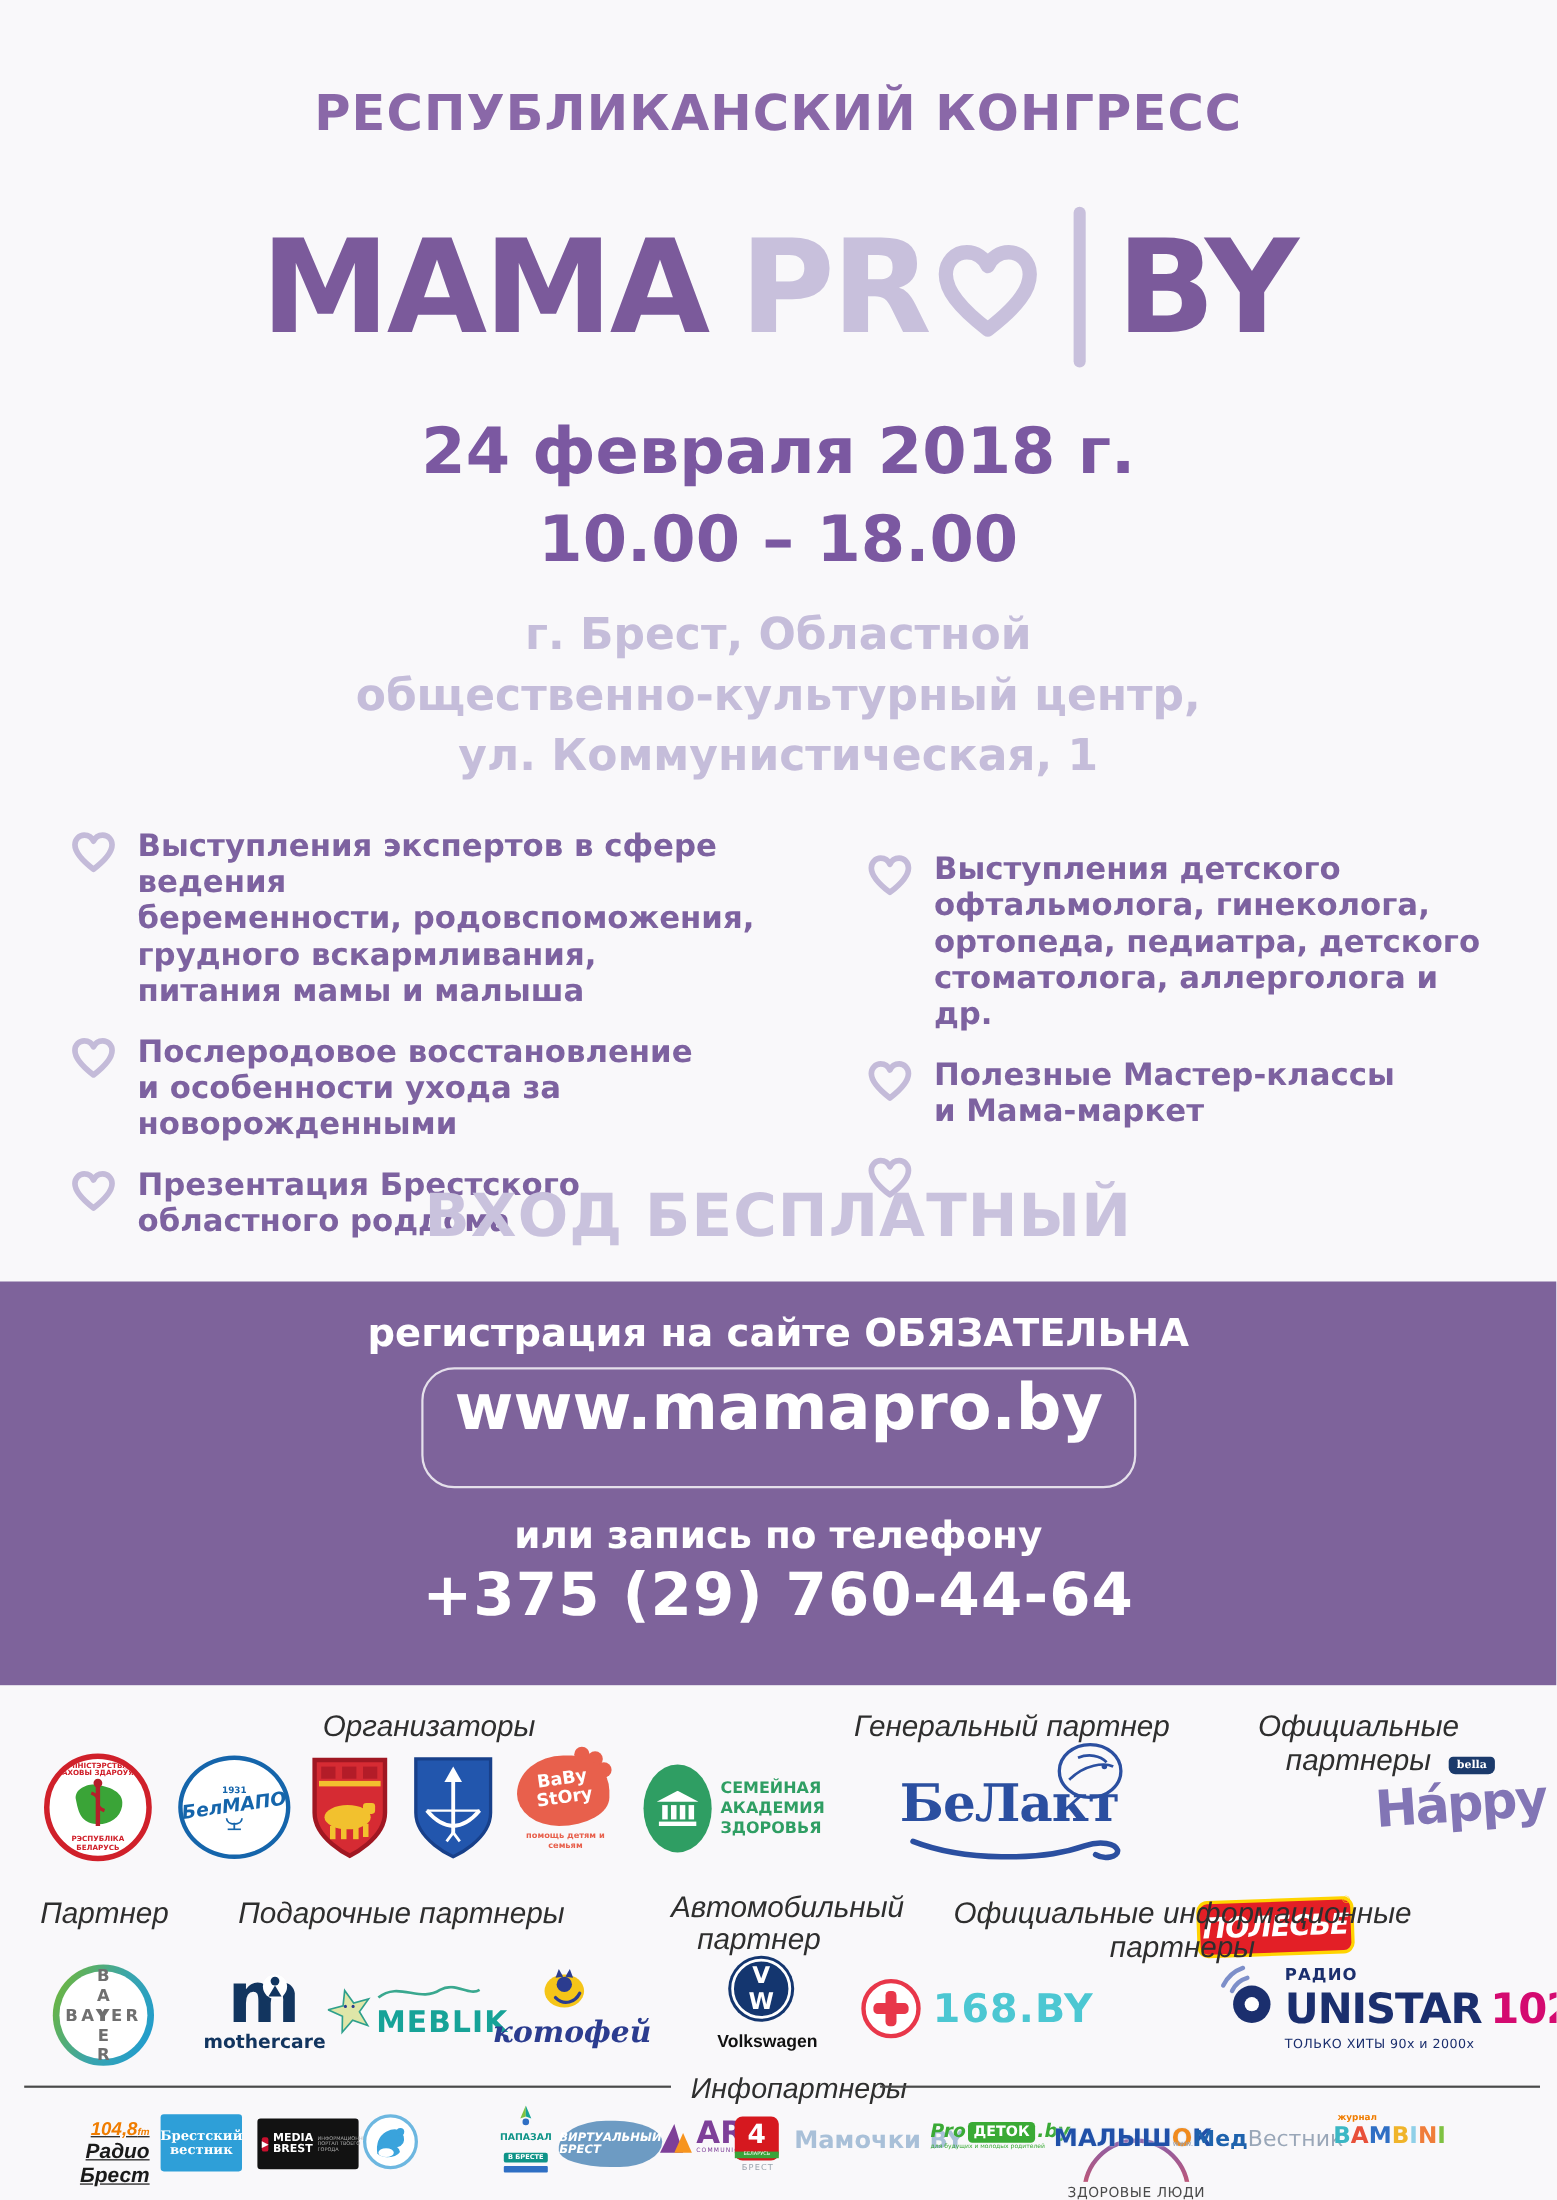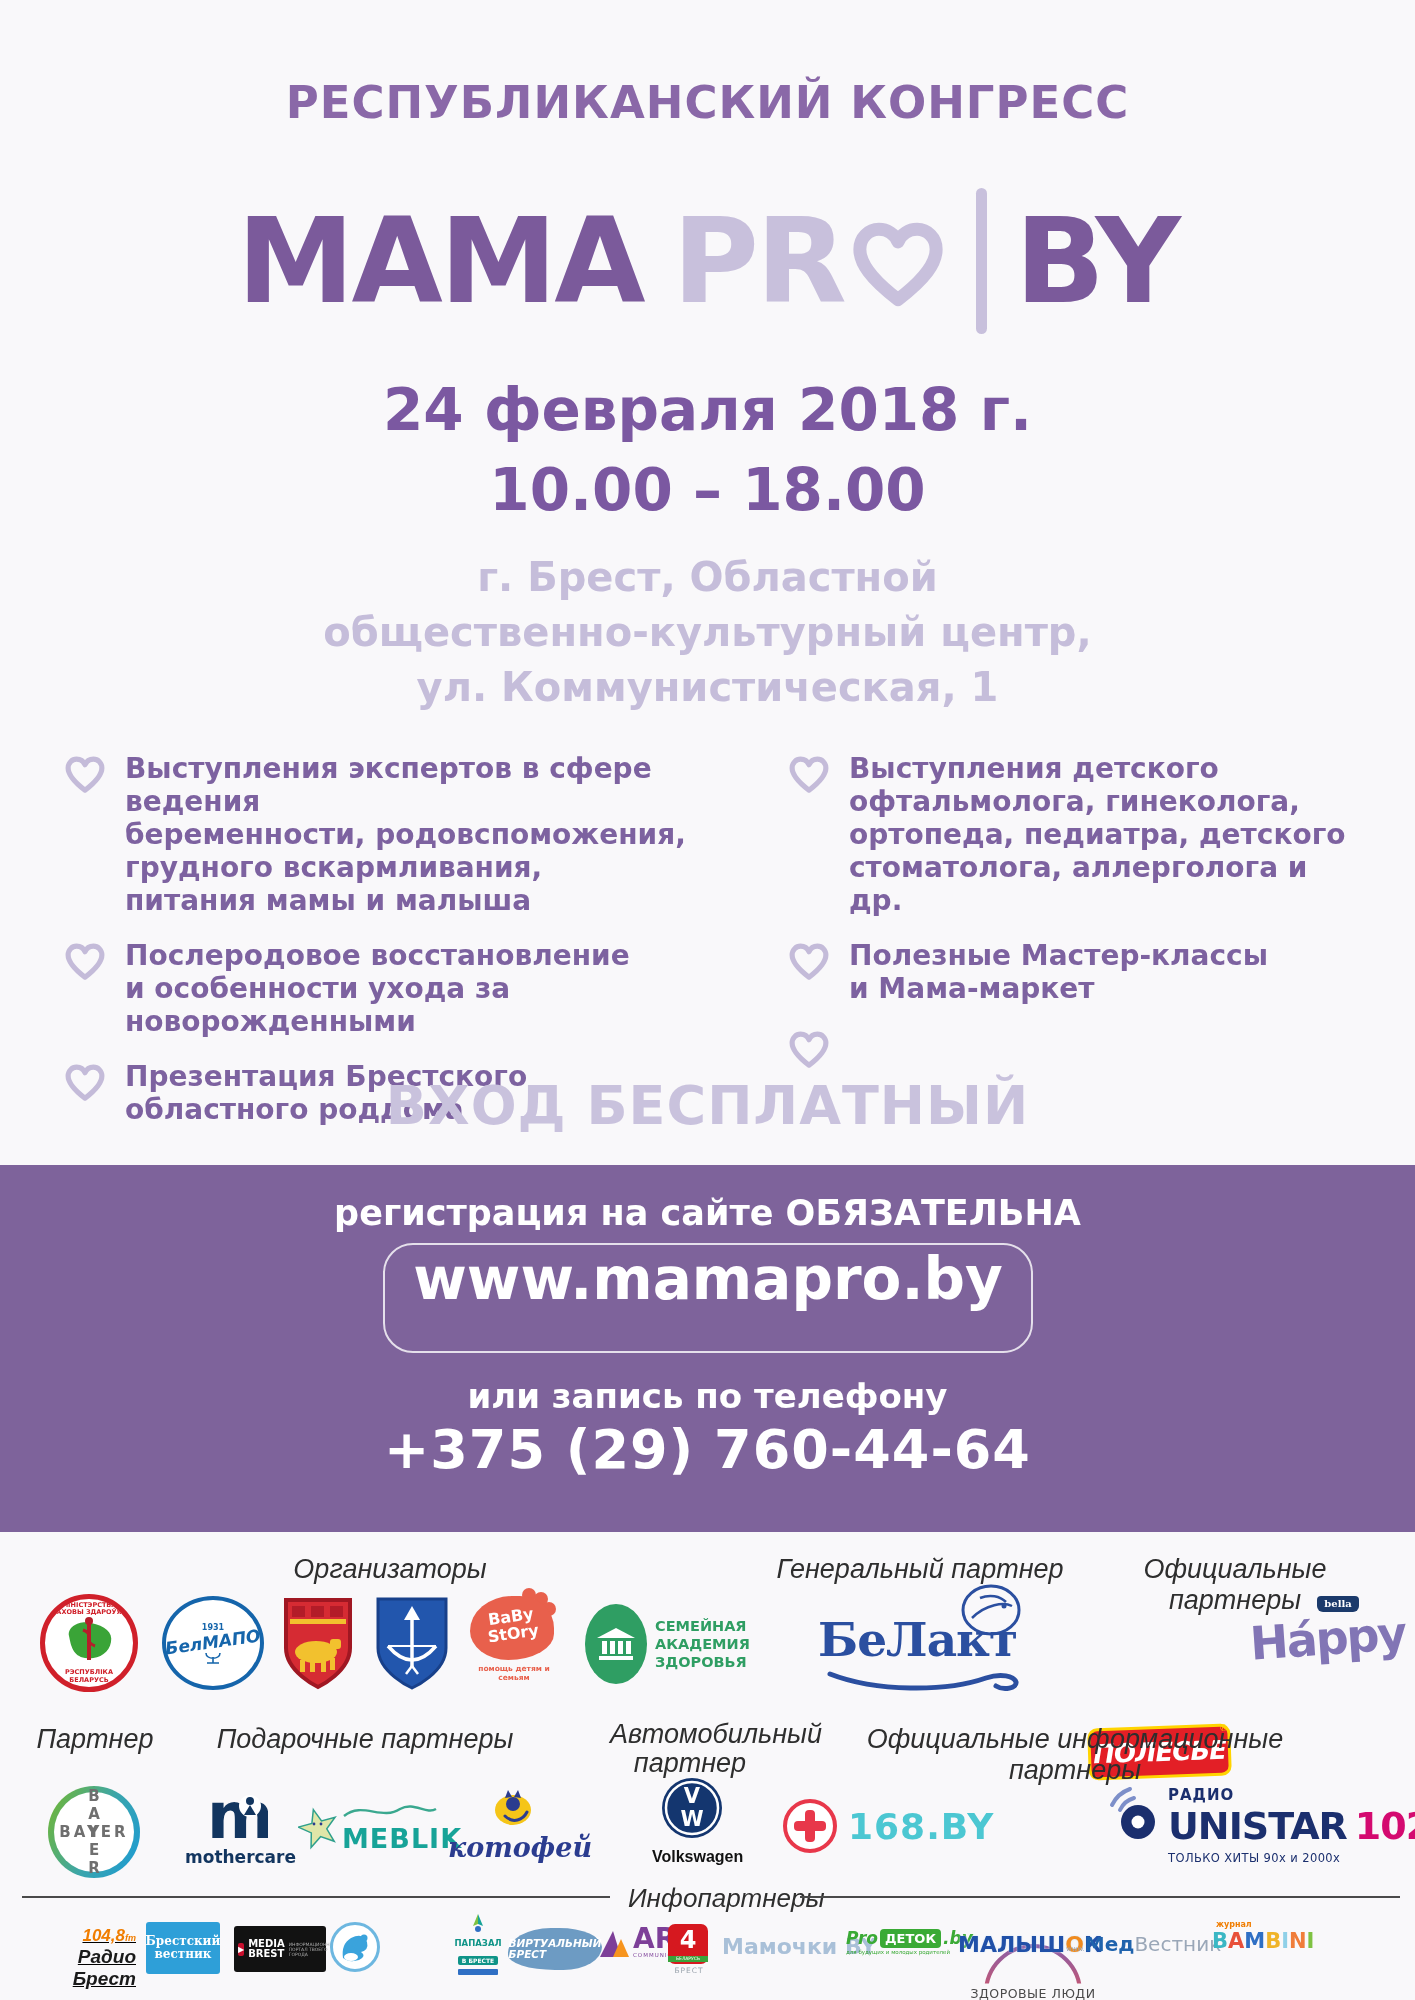--- a/index.html
+++ b/index.html
@@ -18,21 +18,21 @@
   .logo-light { color:#c8c0dc; }
   .logo-sep { width:11px; height:146px; background:#c8c0dc; border-radius:6px; margin:0 28px 0 22px; }
   .logo-heart { margin:6px 4px 0 2px; }
   .date-line { top:376px; font-size:58px; font-weight:bold; color:#7b58a1; }
   .time-line { top:456px; font-size:58px; font-weight:bold; color:#7b58a1; }
   .venue { top:550px; font-size:40px; font-weight:bold; color:#c5bdda; line-height:55px; }
 
   
   .feat-col { display:flex; flex-direction:column; gap:22px; }
   .feat-left  { left:62px;  top:752px; width:680px; }
-  .feat-right { left:786px; top:752px; width:570px; }
+  .feat-right { left:786px; top:773px; width:570px; }
   .feat-item { display:flex; gap:17px; align-items:flex-start; }
   .feat-item svg { flex-shrink:0; margin-top:1px; }
   .feat-text { font-size:28px; font-weight:bold; color:#7d62a0; line-height:33px; }
 
   .free-entry { top:1074px; font-size:54px; font-weight:bold; color:#c9c2dd; letter-spacing:1px; }
 
   
   .banner { top:1165px; left:0; width:1415px; height:367px; background:#7e639b; }
   .reg-note { top:1193px; font-size:35px; font-weight:bold; color:#fff; }
   .url-box { top:1243px; left:383px; width:650px; height:110px; border:2px solid rgba(255,255,255,.8);

